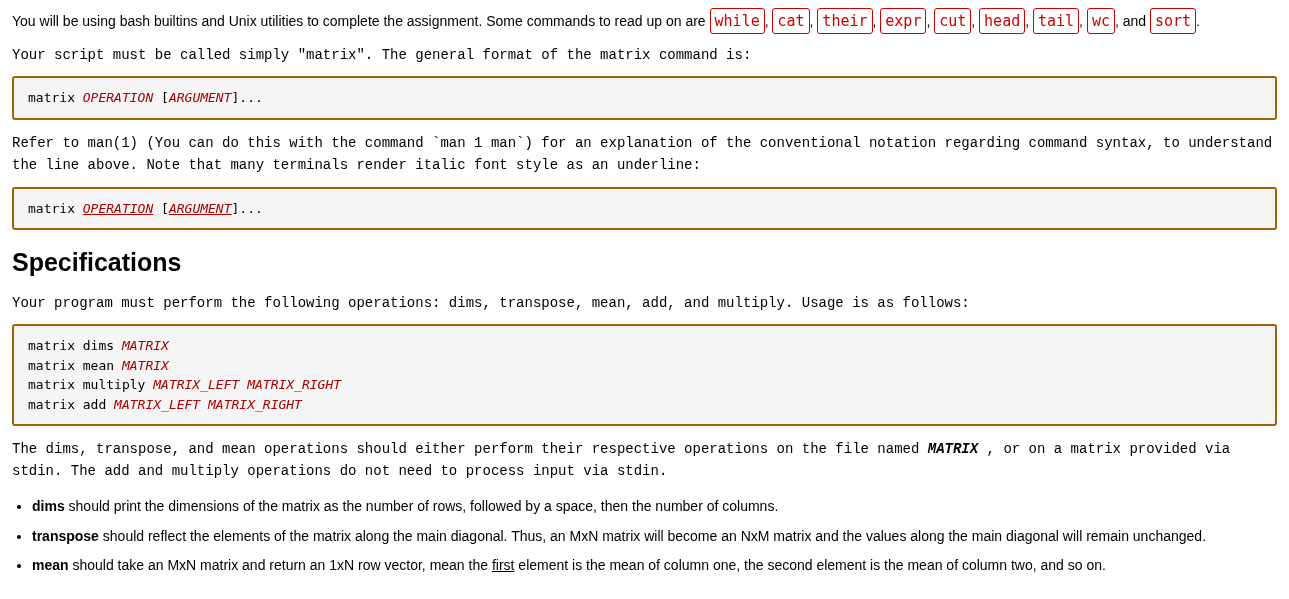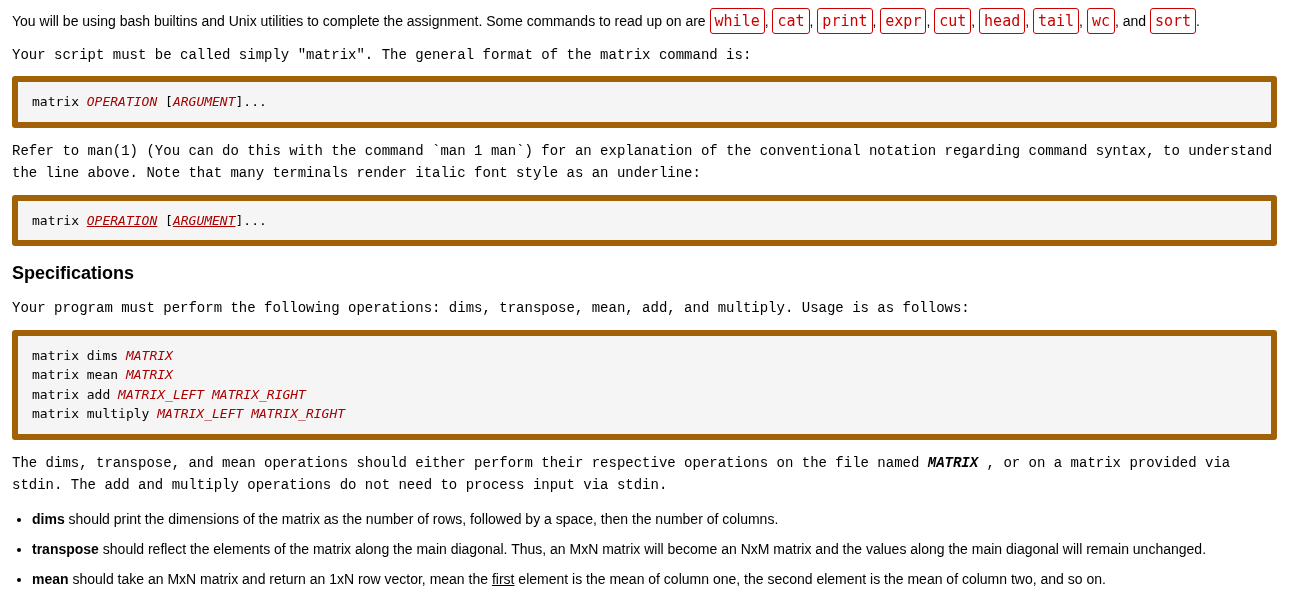--- a/index.html
+++ b/index.html
@@ -27,21 +27,21 @@
       border: 1px solid #c00;
       color: #c00;
       padding: 0px 4px;
       border-radius: 3px;
       font-family: monospace;
       font-size: 15px;
     }
 
     .code-block {
       background: #f5f5f5;
-      border: 6px solid #a16207;
+      border: 2px solid #a16207;
       border-radius: 3px;
       padding: 10px 14px;
       margin: 8px 0 12px 0;
       font-family: monospace;
       font-size: 13px;
     }
 
     .code-block .cmd-plain {
       color: #000;
     }
@@ -57,21 +57,21 @@
       color: #a00;
     }
 
     .paragraph {
       margin-bottom: 10px;
       line-height: 1.6;
       font-family: Liberation Mono, monospace;
     }
 
     h2.section-title {
-      font-size: 18px;
+      font-size: 25px;
       font-weight: bold;
       margin: 14px 0 10px 0;
     }
 
     ul.bullet-list {
       margin: 12px 0 10px 20px;
       line-height: 1.7;
     }
 
     ul.bullet-list li {
@@ -82,21 +82,21 @@
       text-decoration: underline;
     }
   </style>
 </head>
 <body>
 
 <p class="intro-text">
   <span>You will be using bash builtins and Unix utilities to complete the assignment. Some commands to read up on are</span>
   <span class="command-tag">while</span>,
   <span class="command-tag">cat</span>,
-  <span class="command-tag">print</span>,
+  <span class="command-tag">their</span>,
   <span class="command-tag">expr</span>,
   <span class="command-tag">cut</span>,
   <span class="command-tag">head</span>,
   <span class="command-tag">tail</span>,
   <span class="command-tag">wc</span>, and
   <span class="command-tag">sort</span>.
 </p>
 
 <p class="paragraph">
   <span>Your script must be called simply "matrix". The general format of the matrix command is:</span>
@@ -114,22 +114,22 @@
   <span class="cmd-plain">matrix </span><span class="cmd-italic-underline">OPERATION</span><span class="cmd-plain"> [</span><span class="cmd-italic-underline">ARGUMENT</span><span class="cmd-plain">]...</span>
 </div>
 
 <h2 class="section-title">Specifications</h2>
 
 <p class="paragraph">Your program must perform the following operations: dims, transpose, mean, add, and multiply. Usage is as follows:</p>
 
 <div class="code-block">
   <div><span class="cmd-plain">matrix dims </span><span class="cmd-italic">MATRIX</span></div>
   <div><span class="cmd-plain">matrix mean </span><span class="cmd-italic">MATRIX</span></div>
+  <div><span class="cmd-plain">matrix multiply </span><span class="cmd-italic">MATRIX_LEFT MATRIX_RIGHT</span></div>
   <div><span class="cmd-plain">matrix add </span><span class="cmd-italic">MATRIX_LEFT MATRIX_RIGHT</span></div>
-  <div><span class="cmd-plain">matrix multiply </span><span class="cmd-italic">MATRIX_LEFT MATRIX_RIGHT</span></div>
 </div>
 
 <p class="paragraph">
   <span>The dims, transpose, and mean operations should either perform their respective operations on the file named</span>
   <em><strong>MATRIX</strong></em>
   <span>, or on a matrix provided via stdin. The add and multiply operations do not need to process input via stdin.</span>
 </p>
 
 <ul class="bullet-list">
   <li>

